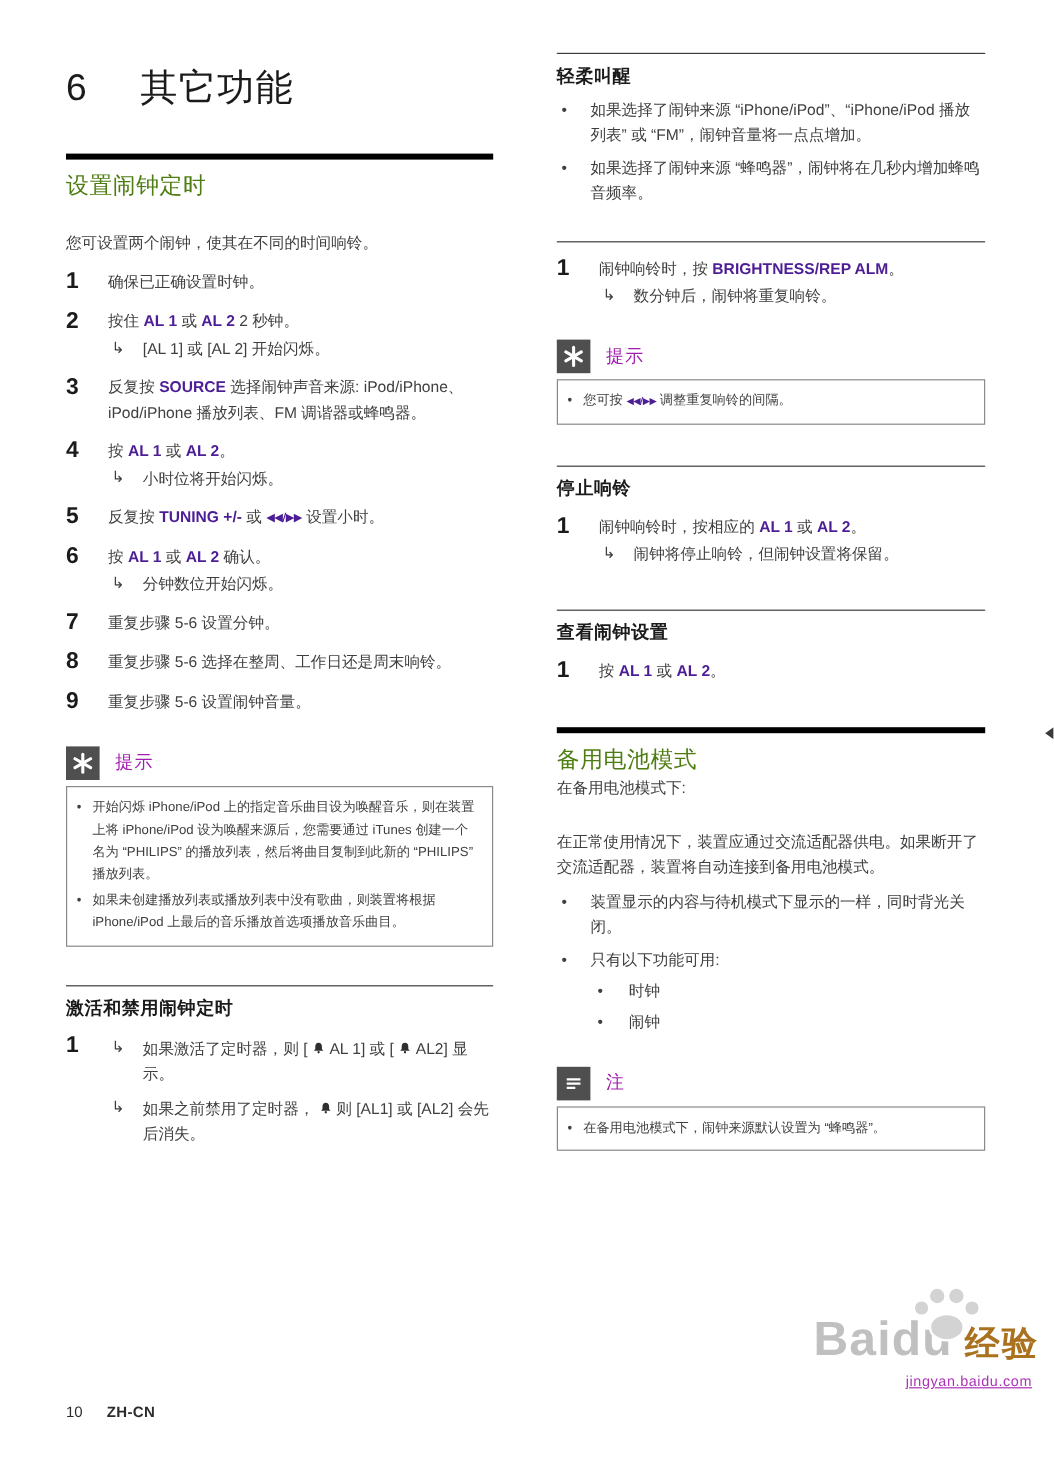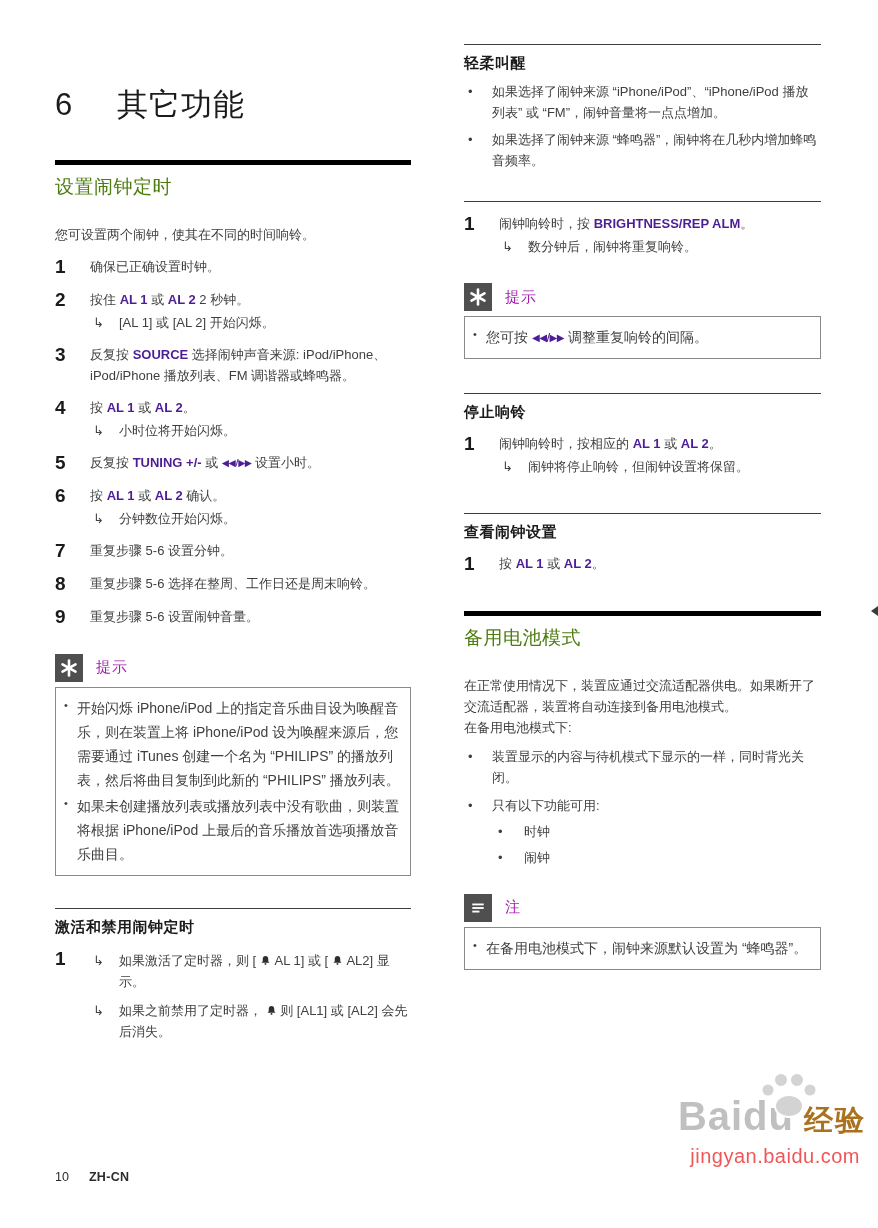--- a/index.html
+++ b/index.html
@@ -9,21 +9,21 @@
     font-family:"Liberation Sans","DejaVu Sans",sans-serif;
     color:#3f3f3f;
     position:relative;
     overflow:hidden;
   }
   .page { position:relative; width:878px; height:1228px; background:#fff; }
   .col { position:absolute; top:0; }
   .col-left  { left:55px;  width:356px; }
   .col-right { left:464px; width:357px; }
 
-  h1.chapter { margin-top:84px; font-size:31px; font-weight:400; color:#1b1b1b; letter-spacing:1px; }
+  h1.chapter { margin-top:52px; font-size:31px; font-weight:400; color:#1b1b1b; letter-spacing:1px; }
   h1.chapter .ch-num { display:inline-block; margin-right:34px; }
 
   .rule-thick { height:5px; background:#000; }
   .rule-thin  { height:1px; background:#3d3d3d; }
 
   h2.sec { font-size:19px; font-weight:400; color:#4d7c0f; margin-top:9px; letter-spacing:0.5px; }
   h3.sub { font-size:15px; font-weight:700; color:#1b1b1b; margin-top:9px; letter-spacing:0.5px; }
 
   p.body { font-size:13px; line-height:1.62; color:#3f3f3f; }
   .mt-intro { margin-top:24px; }
@@ -42,21 +42,21 @@
 
   .callout { margin-top:26px; }
   .callout-head { display:flex; align-items:center; gap:13px; }
   .callout-icon { width:28px; height:28px; background:#4f4f4f; display:flex; align-items:center; justify-content:center; flex:none; }
   .callout-label { font-size:15px; color:#a21caf; letter-spacing:1px; }
   .callout-box { border:1px solid #8a8a8a; margin-top:5px; padding:8px 10px 9px 8px; }
   .callout-box ul { list-style:none; }
   .callout-box li { display:flex; }
   .callout-box li + li { margin-top:2px; }
   .callout-box .mark { width:13px; flex:none; font-size:11px; line-height:1.72; color:#3f3f3f; }
-  .ctext { flex:1; font-size:14px; line-height:1.72; color:#3f3f3f; }
+  .ctext { flex:1; font-size:11px; line-height:1.72; color:#3f3f3f; }
 
   ul.dots { list-style:none; margin-top:8px; }
   ul.dots > li { display:flex; margin-top:6px; padding-left:4px; }
   ul.dots .mark { width:24px; flex:none; font-size:13px; line-height:1.62; color:#3f3f3f; }
   ul.dots .dtx { flex:1; }
   ul.dots .dtext { font-size:13px; line-height:1.62; color:#3f3f3f; }
   ul.subdots { list-style:none; margin-top:5px; }
   ul.subdots li { display:flex; margin-top:5px; padding-left:6px; }
   ul.subdots .mark { width:26px; flex:none; font-size:13px; line-height:1.62; }
   ul.subdots .dtext { flex:1; }
@@ -65,21 +65,21 @@
 
   .footer { position:absolute; left:55px; top:1170px; font-size:12.5px; color:#2c2c2c; }
   .footer .pg { margin-right:20px; }
   .footer .lang { font-weight:700; letter-spacing:0.3px; }
 
   .watermark { position:absolute; right:8px; top:1094px; opacity:0.9; text-align:right; }
   .wm-row { position:relative; display:inline-flex; align-items:baseline; padding-right:4px; }
   .wm-paw { position:absolute; top:-24px; left:78px; }
   .wm-latin { font-size:40px; font-weight:700; color:#bababa; letter-spacing:1px; }
   .wm-cn { font-size:29px; font-weight:700; color:#a16207; margin-left:10px; letter-spacing:2px; }
-  .wm-url { font-size:20px; color:#ef4444; margin-top:4px; padding-right:10px; letter-spacing:0.5px; }
+  .wm-url { font-size:12px; color:#a21caf; margin-top:4px; padding-right:10px; letter-spacing:0.5px;text-decoration:underline; }
 
   .edge-mark { position:absolute; right:0; top:606px; width:0; height:0;
     border-top:5px solid transparent; border-bottom:5px solid transparent; border-right:7px solid #3a3a3a; }
 
   section { display:block; }
   .sp-32 { margin-top:32px; }
   .sp-30 { margin-top:30px; }
   .sp-34 { margin-top:34px; }
   .sp-36 { margin-top:36px; }
   .sp-44 { margin-top:44px; }
@@ -316,22 +316,22 @@
           <div class="stx">
               <p class="stext"><span>按 </span><span class="b">AL 1</span><span> 或 </span><span class="b">AL 2</span><span>。</span></p>
             </div>
         </li>
       </ol>
     </section>
 
     <section>
       <div class="rule-thick sp-36"></div>
       <h2 class="sec">备用电池模式</h2>
+      <p class="body">在备用电池模式下:</p>
       <p class="body" style="margin-top:24px">在正常使用情况下，装置应通过交流适配器供电。如果断开了交流适配器，装置将自动连接到备用电池模式。</p>
-      <p class="body">在备用电池模式下:</p>
       <ul class="dots">
         <li>
           <span class="mark">•</span>
           <div class="dtx">
               <p class="dtext">装置显示的内容与待机模式下显示的一样，同时背光关闭。</p>
             </div>
         </li>
         <li>
           <span class="mark">•</span>
           <div class="dtx">

